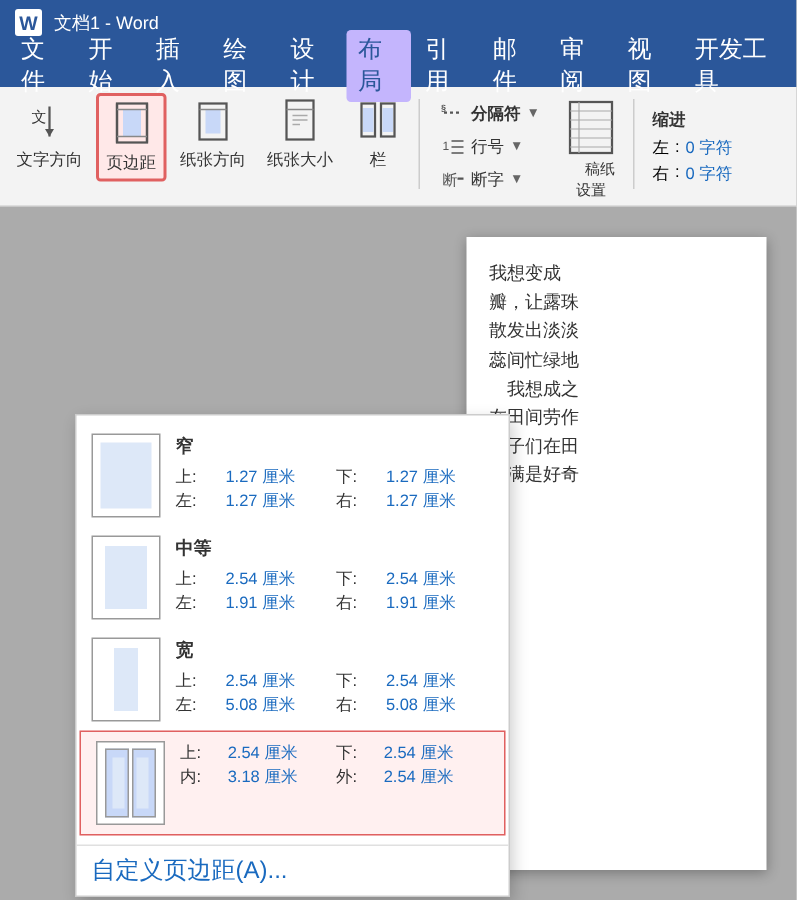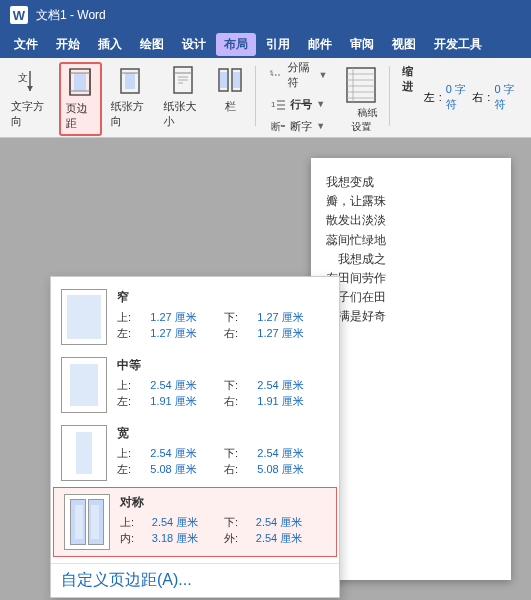--- a/index.html
+++ b/index.html
@@ -43,25 +43,24 @@
     .menu-bar {
       background: #2b579a;
       height: 28px;
       display: flex;
       align-items: center;
       padding: 0 6px;
       gap: 2px;
     }
     .menu-item {
       color: white;
-      font-size: 12px;
+      font-size: 16px;
       padding: 3px 8px;
       cursor: pointer;
       border-radius: 3px;
-      font-weight: bold;
     }
     .menu-item.active {
       background: #c4b5fd;
       color: #2b579a;
     }
 
     
     .ribbon {
       background: #f3f3f3;
       border-bottom: 1px solid #c8c8c8;
@@ -296,36 +295,36 @@
         <rect x="4" y="7" width="7" height="16" fill="#c8d8f8"></rect>
         <rect x="17" y="7" width="7" height="16" fill="#c8d8f8"></rect>
       </svg>
     </div>
     <span>栏</span>
   </div>
 
   <div class="ribbon-separator"></div>
 
   <div style="display:flex; flex-direction:column; gap:2px; padding:2px 4px; height:70px; justify-content:center;">
-    <div style="display:flex; align-items:center; gap:4px; cursor:pointer; padding:2px 4px; border-radius:3px;">
+    <div style="display:flex; align-items:center; gap:4px; cursor:pointer; padding:2px 4px; border-radius:3px;font-weight:bold;">
       <svg width="16" height="16" viewBox="0 0 16 16">
         <line x1="2" y1="8" x2="14" y2="8" stroke="#555" stroke-width="1.5" stroke-dasharray="2,2"></line>
         <text x="0" y="7" font-size="6" fill="#555">§</text>
       </svg>
       <span style="font-size:11px;color:#333;">分隔符</span>
       <span style="font-size:9px;color:#666;">▼</span>
     </div>
     <div style="display:flex; align-items:center; gap:4px; cursor:pointer; padding:2px 4px; border-radius:3px;">
       <svg width="16" height="16" viewBox="0 0 16 16">
         <text x="1" y="11" font-size="8" fill="#555">1</text>
         <line x1="7" y1="5" x2="15" y2="5" stroke="#555" stroke-width="1"></line>
         <line x1="7" y1="9" x2="15" y2="9" stroke="#555" stroke-width="1"></line>
         <line x1="7" y1="13" x2="15" y2="13" stroke="#555" stroke-width="1"></line>
       </svg>
-      <span style="font-size:11px;color:#333;font-weight:bold;">行号</span>
+      <span style="font-size:11px;color:#333;">行号</span>
       <span style="font-size:9px;color:#666;">▼</span>
     </div>
     <div style="display:flex; align-items:center; gap:4px; cursor:pointer; padding:2px 4px; border-radius:3px;">
       <svg width="16" height="16" viewBox="0 0 16 16">
         <text x="1" y="12" font-size="10" fill="#555">断</text>
         <line x1="11" y1="8" x2="15" y2="8" stroke="#555" stroke-width="1.5"></line>
       </svg>
       <span style="font-size:11px;color:#333;">断字</span>
       <span style="font-size:9px;color:#666;">▼</span>
     </div>
@@ -342,21 +341,21 @@
         <line x1="2" y1="32" x2="30" y2="32" stroke="#aaa" stroke-width="0.8"></line>
         <line x1="8" y1="2" x2="8" y2="36" stroke="#aaa" stroke-width="0.8"></line>
       </svg>
     </div>
     <span style="font-size:10px;color:#333;margin-left:12px;">稿纸</span>
     <span style="font-size:10px;color:#333;">设置</span>
   </div>
 
   <div class="ribbon-separator"></div>
 
-  <div style="display:flex; flex-direction:row; gap:2px; padding:2px 6px; font-size:11px; height:70px; justify-content:center;">
+  <div style="display:flex; flex-direction:column; gap:2px; padding:2px 6px; font-size:11px; height:70px; justify-content:center;">
     <div style="font-size:11px;font-weight:bold;color:#333;margin-bottom:2px;">缩进</div>
     <div style="display:flex; align-items:center; gap:4px;">
       <span>左</span>:
       <span style="color:#1a6abf;">0 字符</span>
     </div>
     <div style="display:flex; align-items:center; gap:4px;">
       <span>右</span>:
       <span style="color:#1a6abf;">0 字符</span>
     </div>
   </div>
@@ -427,21 +426,20 @@
       <div class="margin-option selected">
         <div class="margin-preview" style="display:flex;gap:2px;align-items:center;justify-content:center;">
           <div style="width:16px;height:46px;border:1px solid #999;background:#c8d8f8;position:relative;">
             <div style="position:absolute;top:5px;bottom:5px;left:4px;right:2px;background:#dde8f8;"></div>
           </div>
           <div style="width:16px;height:46px;border:1px solid #999;background:#c8d8f8;position:relative;">
             <div style="position:absolute;top:5px;bottom:5px;left:2px;right:4px;background:#dde8f8;"></div>
           </div>
         </div>
         <div class="margin-info">
-          <div class="margin-name">对称</div>
           <div class="margin-values">
             <span class="margin-val-label">上:</span>
             <span class="margin-val-num"><span>2.54</span> <span>厘米</span></span>
             <span class="margin-val-label">下:</span>
             <span class="margin-val-num"><span>2.54</span> <span>厘米</span></span>
             <span class="margin-val-label">内:</span>
             <span class="margin-val-num"><span>3.18</span> <span>厘米</span></span>
             <span class="margin-val-label">外:</span>
             <span class="margin-val-num"><span>2.54</span> <span>厘米</span></span>
           </div>

